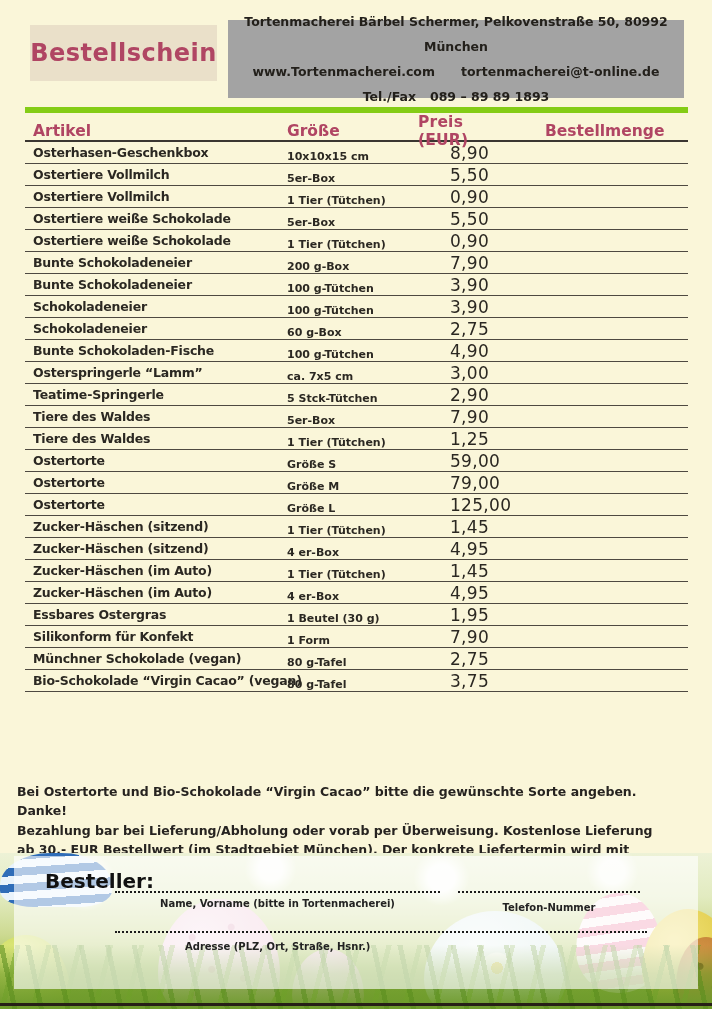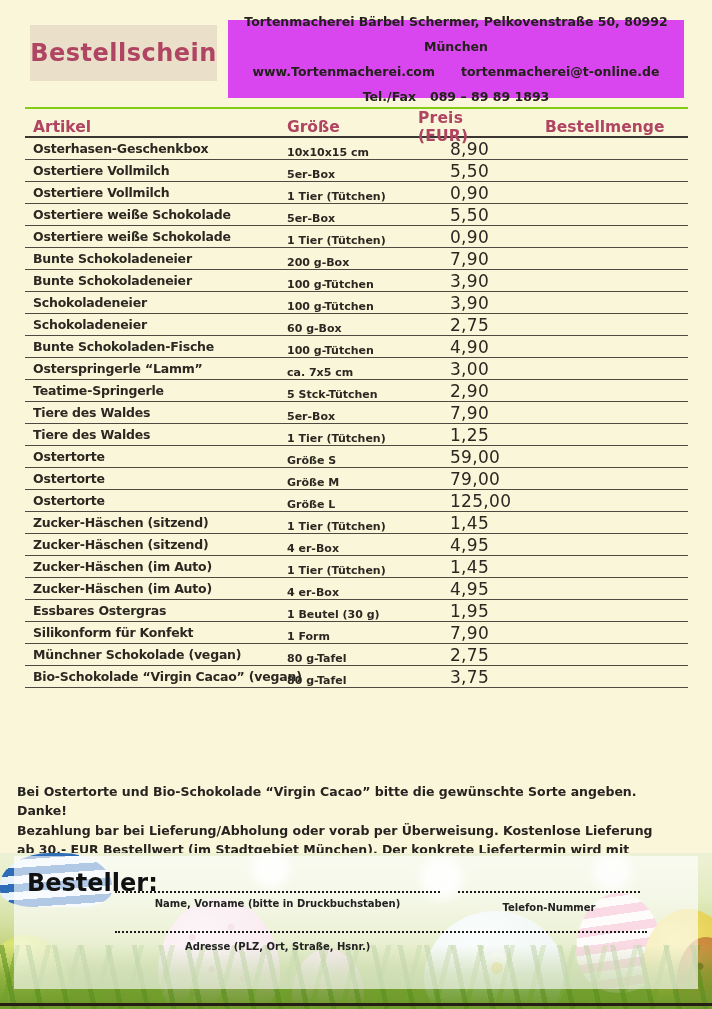--- a/index.html
+++ b/index.html
@@ -13,29 +13,29 @@
   
   .title-box{
     position:absolute;left:30px;top:25px;width:187px;height:56px;
     background:#eae0c9;display:flex;align-items:center;justify-content:center;
   }
   .title-box .title{
     color:#b04563;font-size:24px;font-weight:bold;letter-spacing:.5px;
   }
   .contact-box{
     position:absolute;left:228px;top:20px;width:456px;height:78px;
-    background:#d946ef;display:flex;flex-direction:column;justify-content:center;
+    background:#a3a3a3;display:flex;flex-direction:column;justify-content:center;
     text-align:center;font-weight:bold;font-size:12.5px;line-height:25px;color:#23201b;
   }
   .contact-line2,.contact-line3{display:flex;justify-content:center;gap:26px;}
   .contact-line3{gap:14px;}
   
   .order-table{
     position:absolute;left:25px;top:107px;width:663px;
-    border-top:2px solid #84cc16;
+    border-top:6px solid #84cc16;
   }
   .thead,.trow{display:grid;grid-template-columns:262px 131px 96px 1fr;align-items:center;}
   .thead{
     height:27px;border-bottom:2px solid #3a3631;
     color:#b04563;font-weight:bold;font-size:15.5px;
   }
   .thead .h-art{padding-left:8px;}
   .thead .h-price{letter-spacing:.2px;}
   .thead .h-qty{padding-left:31px;}
   .trow{height:22px;border-bottom:1px solid #4e4941;box-sizing:border-box;}
@@ -93,21 +93,21 @@
       repeating-linear-gradient(78deg, rgba(70,120,20,0) 0 12px, rgba(88,140,28,.55) 12px 17px, rgba(70,120,20,0) 17px 26px),
       repeating-linear-gradient(104deg, rgba(70,120,20,0) 0 15px, rgba(110,160,40,.5) 15px 20px, rgba(70,120,20,0) 20px 30px),
       linear-gradient(180deg, rgba(130,170,50,0) 0%, rgba(110,155,40,.65) 45%, #6d9a2c 100%);
   }
   .form-overlay{
     position:absolute;left:14px;top:3px;width:684px;height:133px;
     background:rgba(255,255,255,.63);
   }
   .bottom-line{position:absolute;left:0;top:150px;width:712px;height:3px;background:#261f16;}
   
-  .besteller-label{position:absolute;left:27px;top:869px;font-size:24px;font-weight:bold;color:#111;}
+  .besteller-label{position:absolute;left:45px;top:869px;font-size:20px;font-weight:bold;color:#111;}
   .dotline{position:absolute;border-bottom:2.5px dotted #1b1b1b;height:0;}
   .line-name{left:115px;top:891px;width:325px;}
   .line-phone{left:458px;top:891px;width:182px;}
   .line-address{left:115px;top:931px;width:532px;}
   .caption{position:absolute;font-size:10px;font-weight:bold;color:#222;}
   .cap-name{left:115px;top:898px;width:325px;text-align:center;}
   .cap-phone{left:458px;top:902px;width:182px;text-align:center;}
   .cap-address{left:185px;top:941px;}
 </style>
 </head>
@@ -306,15 +306,15 @@
   <div class="egg egg-orange-right"></div>
   <div class="grass-layer"></div>
   <div class="form-overlay"></div>
   <div class="bottom-line"></div>
 </div>
 
 <div class="besteller-label">Besteller:</div>
 <div class="dotline line-name"></div>
 <div class="dotline line-phone"></div>
 <div class="dotline line-address"></div>
-<div class="caption cap-name">Name, Vorname (bitte in Druckbuchstaben)</div>
+<div class="caption cap-name">Name, Vorname (bitte in Tortenmacherei)</div>
 <div class="caption cap-phone">Telefon-Nummer</div>
 <div class="caption cap-address">Adresse (PLZ, Ort, Straße, Hsnr.)</div>
 
 </body></html>

